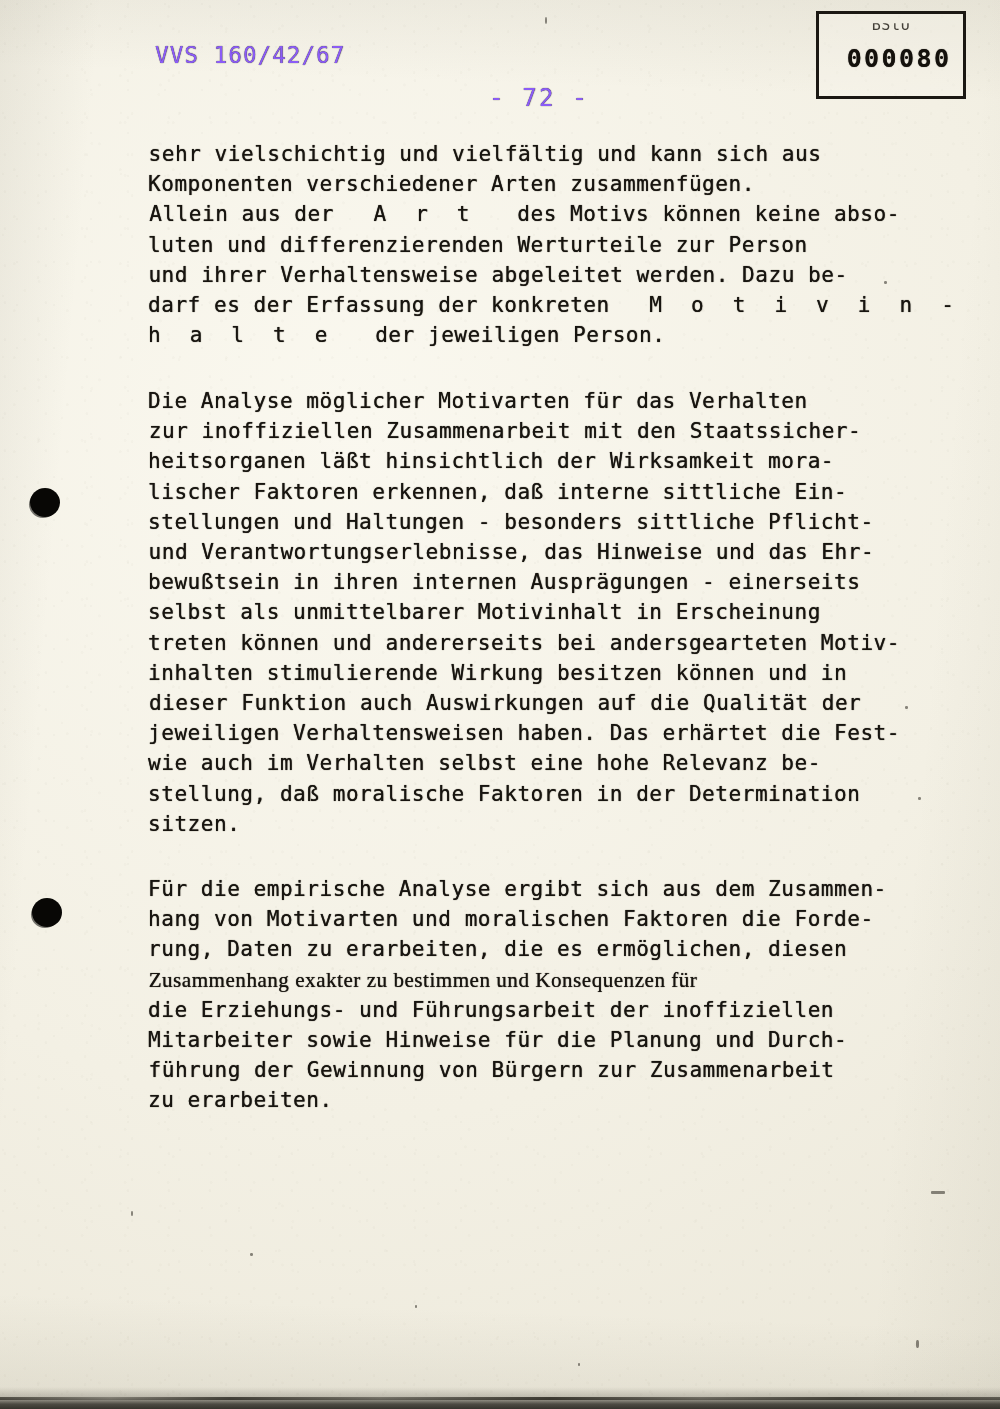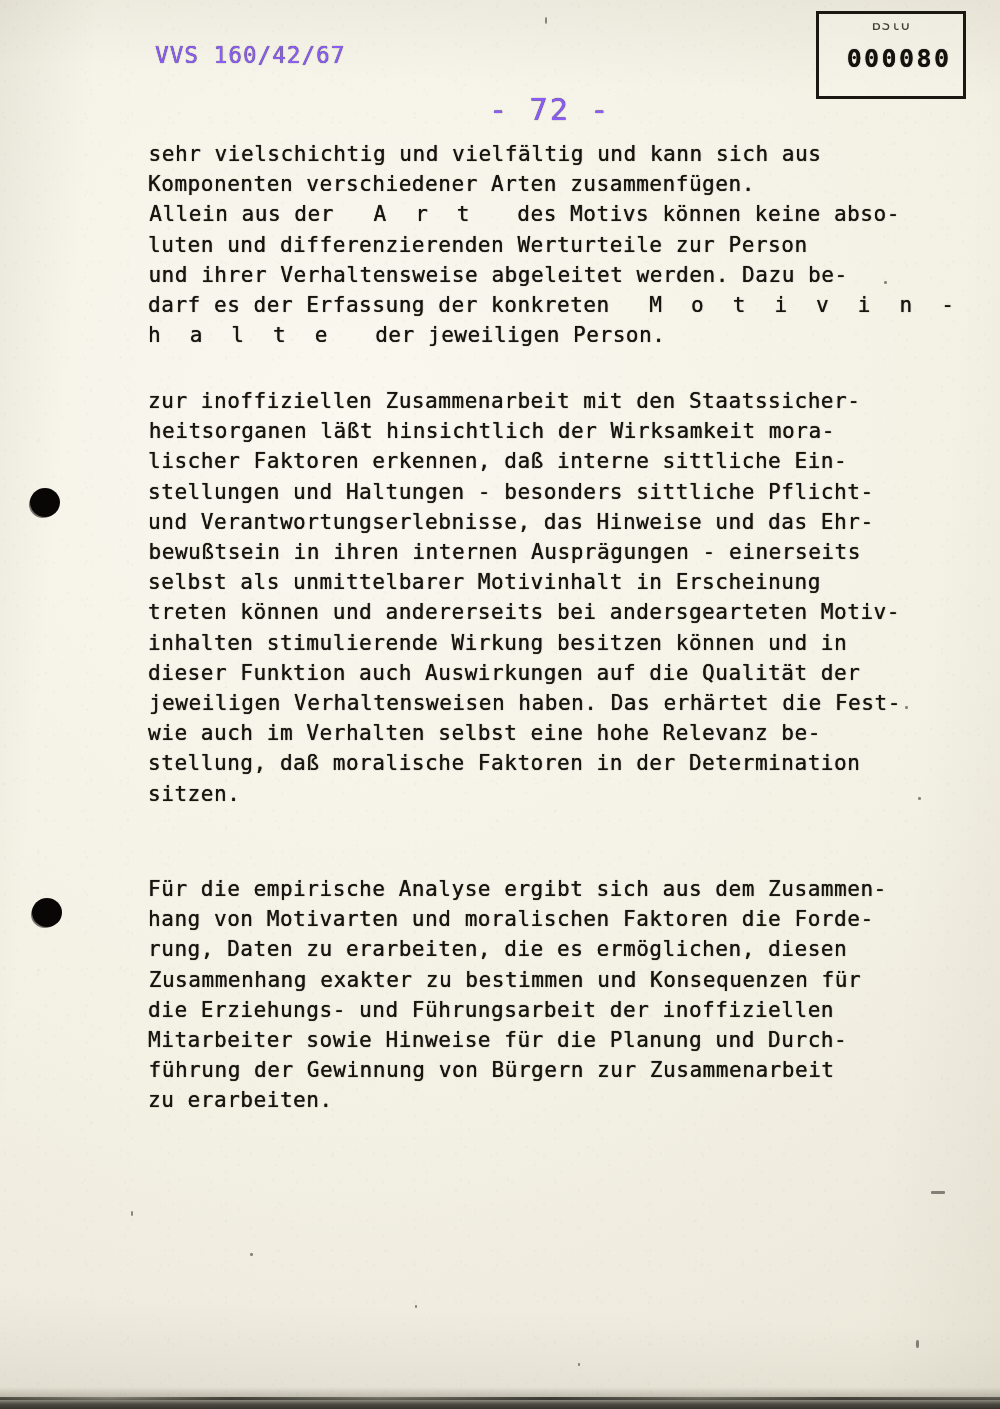--- a/index.html
+++ b/index.html
@@ -110,22 +110,22 @@
   #doc-ref {
     left: 155px;
     top: 42px;
     font-size: 22.5px;
     letter-spacing: 1.1px;
   }
 
   
   #page-number {
     left: 489px;
-    top: 92px;
-    font-size: 30px;
+    top: 84px;
+    font-size: 24px;
     letter-spacing: 2.2px;
   }
 
   
   .paragraph {
     position: absolute;
     left: 148px;
     width: 740px;
   }
   .line {
@@ -146,21 +146,21 @@
   #paragraph-2 { top: 386px; }
   #paragraph-3 { top: 874px; }
 
   
   #paragraph-1 .line:nth-child(1) { margin-left: .6px; }
   #paragraph-1 .line:nth-child(3) { margin-left: 1.2px; }
   #paragraph-1 .line:nth-child(5) { margin-left: .4px; }
   #paragraph-2 .line:nth-child(2) { margin-left: .8px; }
   #paragraph-2 .line:nth-child(6) { margin-left: .5px; }
   #paragraph-2 .line:nth-child(11){ margin-left: .9px; }
-  #paragraph-3 .line:nth-child(4) { margin-left: .7px; }
+  #paragraph-3 .line:nth-child(4) { margin-left: .7px; font-family: Liberation Serif, serif; }
   #paragraph-3 .line:nth-child(7) { margin-left: .5px; }
 
   
   #archive-stamp {
     position: absolute;
     left: 816px;
     top: 11px;
     width: 150px;
     height: 88px;
     border: 3px solid #1b1813;
@@ -238,20 +238,21 @@
       <div class="line">sehr vielschichtig und vielfältig und kann sich aus</div>
       <div class="line">Komponenten verschiedener Arten zusammenfügen.</div>
       <div class="line"><span>Allein aus der   </span><span class="sperr">A r t</span><span>   des Motivs können keine abso-</span></div>
       <div class="line">luten und differenzierenden Werturteile zur Person</div>
       <div class="line">und ihrer Verhaltensweise abgeleitet werden. Dazu be-</div>
       <div class="line"><span>darf es der Erfassung der konkreten   </span><span class="sperr">M o t i v i n -</span></div>
       <div class="line"><span class="sperr">h a l t e</span><span>   der jeweiligen Person.</span></div>
     </div>
 
     <div class="paragraph" id="paragraph-2">
+        <div class="line">Die Analyse möglicher Motivarten für das Verhalten</div>
         <div class="line">zur inoffiziellen Zusammenarbeit mit den Staatssicher-</div>
         <div class="line">heitsorganen läßt hinsichtlich der Wirksamkeit mora-</div>
         <div class="line">lischer Faktoren erkennen, daß interne sittliche Ein-</div>
         <div class="line">stellungen und Haltungen - besonders sittliche Pflicht-</div>
         <div class="line">und Verantwortungserlebnisse, das Hinweise und das Ehr-</div>
         <div class="line">bewußtsein in ihren internen Ausprägungen - einerseits</div>
         <div class="line">selbst als unmittelbarer Motivinhalt in Erscheinung</div>
         <div class="line">treten können und andererseits bei andersgearteten Motiv-</div>
         <div class="line">inhalten stimulierende Wirkung besitzen können und in</div>
         <div class="line">dieser Funktion auch Auswirkungen auf die Qualität der</div>

